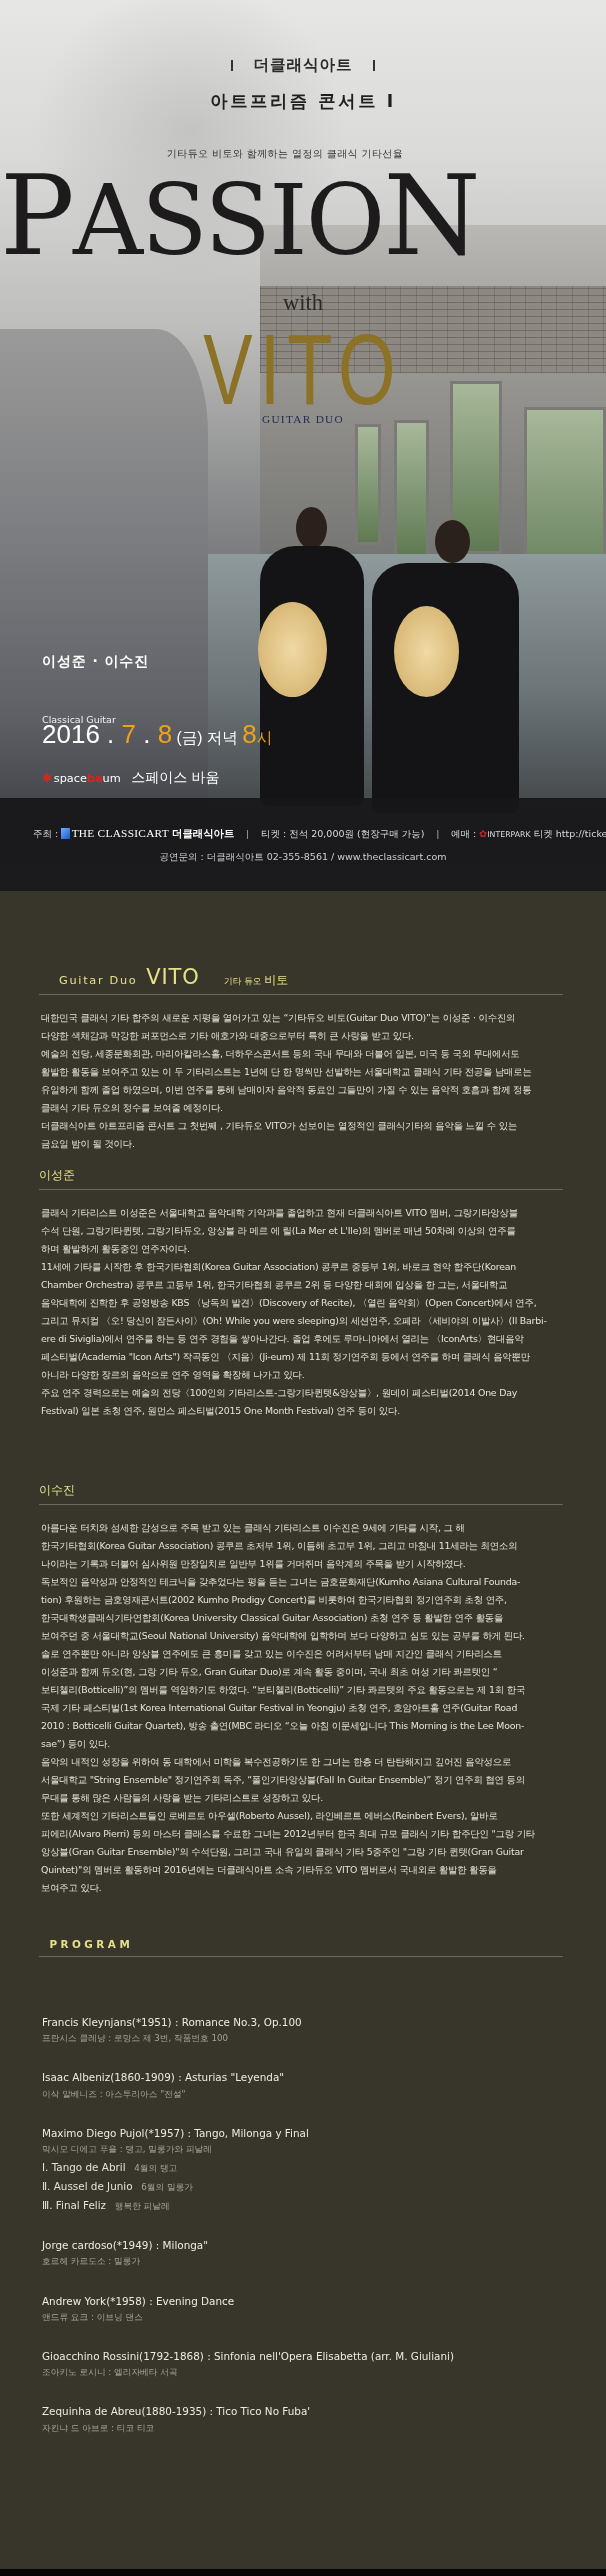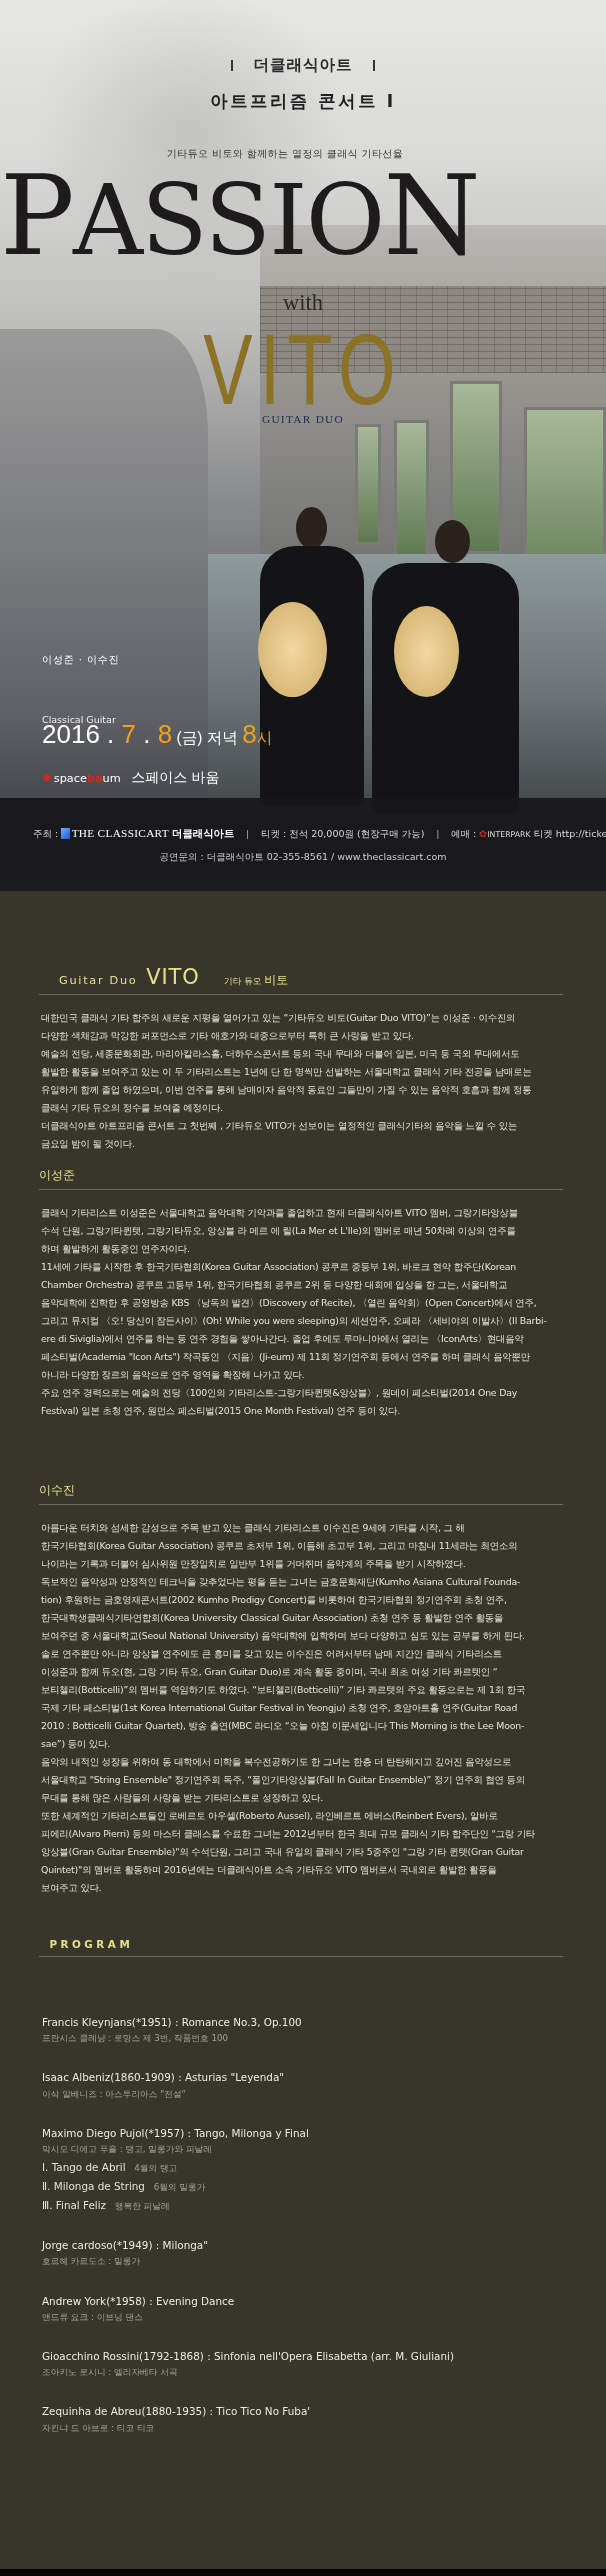--- a/index.html
+++ b/index.html
@@ -43,21 +43,21 @@
   .t-sub { position: absolute; top: 147px; width: 570px; text-align: center; font-size: 10px; color: #333; letter-spacing: 0.4px; }
   .t-passion { position: absolute; top: 160px; width: 488px; font-family: "DejaVu Serif", "Liberation Serif", serif;
     font-size: 97px; color: #1d1b1b; letter-spacing: -1.7px; line-height: 1; }
   .t-passion .big { font-size: 111px; }
   .t-with { position: absolute; top: 290px; width: 606px; text-align: center; font-family: "Liberation Serif", serif; font-size: 22.5px; color: #2a2a2a; }
   .t-vito { position: absolute; top: 320px; width: 606px; text-align: center; font-family: "Liberation Sans", sans-serif;
     font-size: 74px; color: #8c7226; letter-spacing: 7px; font-weight: normal; line-height: 1; transform: scaleY(1.35); transform-origin: top center; }
   .t-gduo { position: absolute; top: 413px; width: 606px; text-align: center; font-family: "Liberation Serif", serif; font-size: 11.3px; color: #1e2d55; letter-spacing: 1.3px; }
 
   .t-classical { position: absolute; left: 42px; top: 670px; font-size: 9.5px; color: #f1f1f1; margin-top: 44px; }
-  .t-names { position: absolute; left: 42px; top: 653px; font-size: 10px; color: #ffffff; font-weight: normal; letter-spacing: 0.9px; }
+  .t-names { position: absolute; left: 42px; top: 653px; font-size: 14px; color: #ffffff; font-weight: bold; letter-spacing: 0.9px; }
   .t-date { position: absolute; left: 42px; top: 719px; font-size: 26px; color: #ffffff; font-family: "Liberation Sans", sans-serif; white-space: nowrap; }
   .t-date .hl { color: #f0a21a; }
   .t-date .sm { font-size: 15.6px; }
   .t-venue { position: absolute; left: 42px; top: 769px; font-size: 14px; color: #fff; white-space: nowrap; }
   .t-venue .logo { display: inline-block; color: #d9261c; font-size: 12px; margin-right: 1.7px; }
   .t-venue .sb { font-size: 11.3px; color: #fff; margin-right: 10.4px; }
   .t-venue .sb b { color: #d9261c; }
 
   .infobar { position: absolute; left: 0; top: 798px; width: 606px; height: 94px;
     background: linear-gradient(180deg, rgba(22,22,24,0.92), #1b1b1d); }
@@ -223,21 +223,21 @@
       <div class="prog-kr">프란시스 클레냥 : 로망스 제 3번, 작품번호 100</div>
     </div>
     <div class="prog-item">
       <div class="prog-title">Isaac Albeniz(1860-1909) : Asturias "Leyenda"</div>
       <div class="prog-kr">이삭 알베니즈 : 아스투리아스 "전설"</div>
     </div>
     <div class="prog-item">
       <div class="prog-title">Maximo Diego Pujol(*1957) : Tango, Milonga y Final</div>
       <div class="prog-kr">막시모 디에고 푸욜 : 탱고, 밀롱가와 피날레</div>
       <div class="mv"><span>Ⅰ. Tango de Abril</span><span class="mkr">4월의 탱고</span></div>
-      <div class="mv"><span>Ⅱ. Milonga de String</span><span class="mkr">6월의 밀롱가</span></div>
+      <div class="mv"><span>Ⅱ. Aussel de Junio</span><span class="mkr">6월의 밀롱가</span></div>
       <div class="mv"><span>Ⅲ. Final Feliz</span><span class="mkr">행복한 피날레</span></div>
     </div>
     <div class="prog-item">
       <div class="prog-title">Jorge cardoso(*1949) : Milonga"</div>
       <div class="prog-kr">호르헤 카르도소 : 밀롱가</div>
     </div>
     <div class="prog-item">
       <div class="prog-title">Andrew York(*1958) : Evening Dance</div>
       <div class="prog-kr">앤드류 요크 : 이브닝 댄스</div>
     </div>

